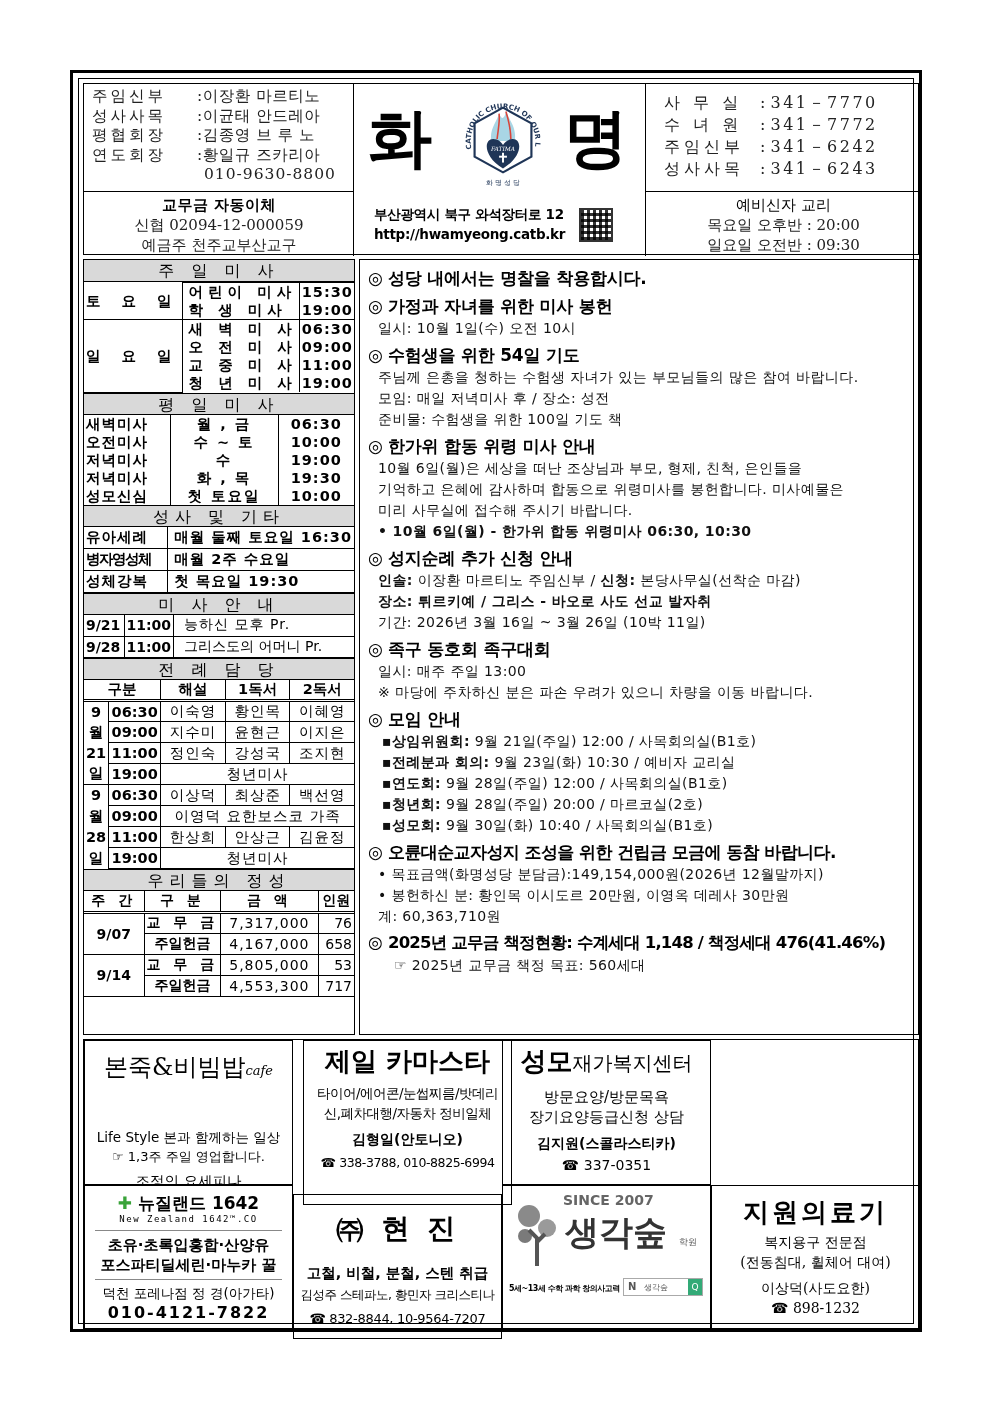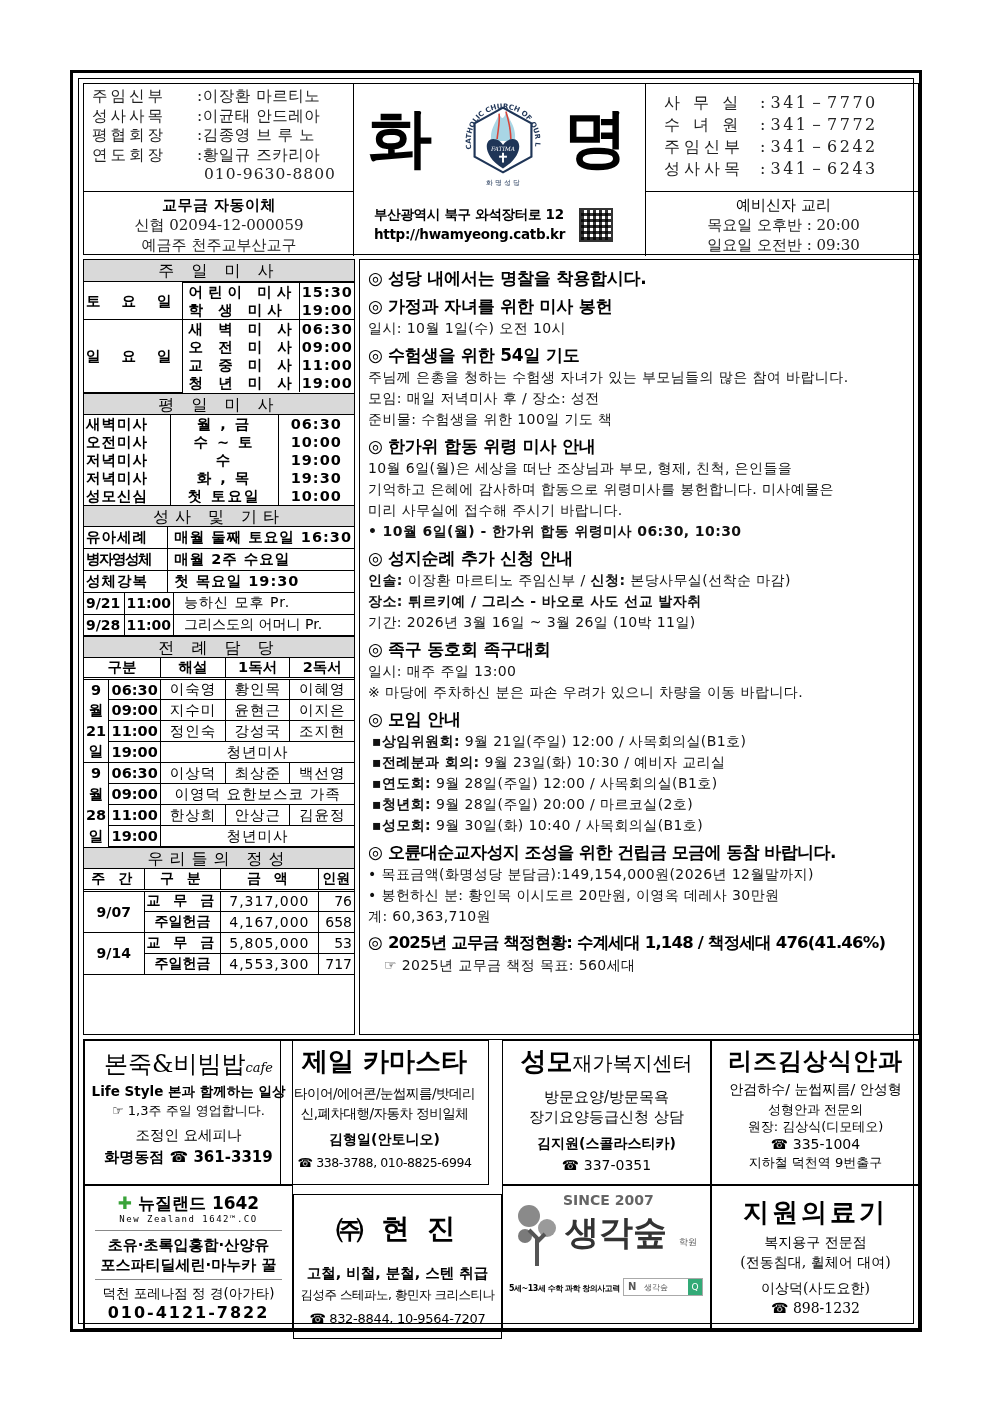--- a/index.html
+++ b/index.html
@@ -80,34 +80,34 @@
   .off .wk { width: 60px; font-weight: bold; }
   .off .cat { width: 75px; font-weight: bold; letter-spacing: 4px; }
   .off .amt { letter-spacing: 1px; }
   .off .cnt { width: 36px; text-align: right; }
 
   
   .rcol { position: absolute; left: 280px; top: 180px; width: 560px; height: 776px; border: 1px solid #000; padding: 6px 0 0 8px; }
   .n-h { font-size: 17px; font-weight: bold; line-height: 24px; margin-top: 4px; white-space: nowrap; letter-spacing: -0.2px; }
   .n-h:first-child { margin-top: 0; }
   .n-h .bul { display: inline-block; width: 20px; }
-  .n-p { font-size: 14px; line-height: 21px; color: #111; white-space: nowrap; letter-spacing: 0.4px; }
+  .n-p { font-size: 14px; line-height: 21px; color: #111; white-space: nowrap; letter-spacing: 0.4px; margin-left: 10px; }
   .n-p b { font-weight: bold; }
   .n-p.bold { font-weight: bold; }
   .n-p.ind { padding-left: 4px; }
   .n-p.ind2 { padding-left: 16px; }
 
   
   .ads { position: absolute; left: 4px; top: 960px; width: 836px; height: 290px; border: 1px solid #000; }
   .ad { position: absolute; border: 1px solid #000; text-align: center; overflow: hidden; }
   .ad .big { font-weight: bold; }
   .ad .ln { font-size: 14px; line-height: 20px; }
 
   .a1 { left: 0; top: 0; width: 209px; height: 145px; }
-  .a2 { left: 196px; top: 0; width: 209px; height: 145px; }
+  .a2 { left: 219px; top: 0; width: 209px; height: 165px; }
   .a3 { left: 418px; top: 0; width: 209px; height: 145px; }
   .a4 { left: 627px; top: 0; width: 209px; height: 145px; }
   .a5 { left: 0; top: 145px; width: 209px; height: 145px; }
   .a6 { left: 209px; top: 154px; width: 209px; height: 145px; }
   .a7 { left: 418px; top: 145px; width: 209px; height: 145px; }
   .a8 { left: 627px; top: 145px; width: 209px; height: 145px; }
 </style>
 </head>
 <body>
 
@@ -245,20 +245,21 @@
               <td class="k" style="letter-spacing:-1.5px">병자영성체</td>
               <td class="v">매월 2주 수요일</td>
             </tr>
       <tr>
               <td class="k">성체강복</td>
               <td class="v">첫 목요일 19:30</td>
             </tr>
     </tbody>
         </table>
 
+    <div class="sec-h" style="border-top:1px solid #000">미 사 안 내</div>
     <table class="grid guide">
       <tbody>
             <tr>
               <td class="dt">9/21</td>
               <td class="tm">11:00</td>
               <td class="pr">능하신  모후  Pr.</td>
             </tr>
       <tr>
               <td class="dt">9/28</td>
               <td class="tm">11:00</td>
@@ -401,47 +402,39 @@
     <div class="n-p">• 목표금액(화명성당 분담금):149,154,000원(2026년 12월말까지)</div>
     <div class="n-p">• 봉헌하신 분: 황인목 이시도르 20만원, 이영옥 데레사 30만원</div>
     <div class="n-p">계: 60,363,710원</div>
 
     <div class="n-h" style="letter-spacing:-0.8px; font-size:16.5px"><span class="bul">◎</span><span>2025년 교무금 책정현황: 수계세대 1,148 / 책정세대 476(41.46%)</span></div>
     <div class="n-p ind2">☞ 2025년 교무금 책정 목표: 560세대</div>
   </div>
 
   <div class="ads">
     <div class="ad a1">
-      <div style="margin-top:10px; font-family:'DejaVu Serif',serif; font-size:24px; line-height:26px;"><span>본죽&amp;비빔밥</span><i style="font-size:13px">cafe</i></div>
-      <div class="ln" style="font-size:13.5px; font-weight:700;">Life Style 본과 함께하는 일상</div>
+      <div style="margin-top:10px; font-family:'DejaVu Serif',serif; font-size:24px; line-height:32px;"><span>본죽&amp;비빔밥</span><i style="font-size:13px">cafe</i></div>
+      <div class="ln" style="font-size:13.5px; font-weight:400;margin-top:40px;">Life Style 본과 함께하는 일상</div>
       <div class="ln" style="font-size:13px;">☞ 1,3주 주일 영업합니다.</div>
       <div class="ln" style="margin-top:4px; font-size:14.5px;">조정인 요세피나</div>
       <div class="ln" style="margin-top:2px; font-weight:bold; font-size:15px;">화명동점 ☎ 361-3319</div>
     </div>
     <div class="ad a2">
       <div class="big" style="margin-top:2px; font-size:26px; line-height:36px;">제일 카마스타</div>
       <div class="ln" style="margin-top:4px; font-size:13.5px; letter-spacing:-0.5px;">타이어/에어콘/눈썹찌름/밧데리</div>
       <div class="ln" style="font-size:13.5px; letter-spacing:-0.5px;">신,폐차대행/자동차 정비일체</div>
       <div class="ln" style="margin-top:6px; font-weight:bold;">김형일(안토니오)</div>
       <div class="ln" style="margin-top:4px; font-size:12.5px; letter-spacing:-0.4px;">☎ 338-3788, 010-8825-6994</div>
     </div>
     <div class="ad a3">
       <div style="margin-top:2px; line-height:36px;"><span class="big" style="font-size:26px">성모</span><span style="font-size:20px; font-weight:500">재가복지센터</span></div>
       <div class="ln" style="margin-top:4px; font-size:15px;">방문요양/방문목욕</div>
       <div class="ln" style="font-size:15px;">장기요양등급신청 상담</div>
       <div class="ln" style="margin-top:6px; font-weight:bold;">김지원(스콜라스티카)</div>
       <div class="ln" style="margin-top:2px; font-size:14px;">☎ 337-0351</div>
-    </div>
-    <div class="ad a4">
-      <div class="big" style="margin-top:2px; font-size:24px; line-height:36px; letter-spacing:1px;">리즈김상식안과</div>
-      <div class="ln" style="font-size:14px;">안검하수/ 눈썹찌름/ 안성형</div>
-      <div class="ln" style="margin-top:2px; font-size:13px; line-height:17px;">성형안과 전문의</div>
-      <div class="ln" style="font-size:13px; line-height:17px;">원장: 김상식(디모테오)</div>
-      <div class="ln" style="font-size:14px; line-height:19px;">☎ 335-1004</div>
-      <div class="ln" style="font-size:13px; line-height:18px;">지하철 덕천역 9번출구</div>
     </div>
 
     <div class="ad a5">
       <div style="margin-top:6px; font-size:17px; font-weight:bold; line-height:22px;"><span style="color:#3aa33a">✚</span> <span>뉴질랜드 1642</span></div>
       <div style="font-family:'DejaVu Sans Mono',monospace; font-size:9px; letter-spacing:1.5px; padding-bottom:6px; border-bottom:1px solid #888; margin:0 10px;">New Zealand 1642™.CO</div>
       <div class="ln" style="margin-top:4px; font-weight:bold; font-size:15px;">초유·초록입홍합·산양유</div>
       <div class="ln" style="font-weight:bold; font-size:15px; padding-bottom:4px; border-bottom:1px solid #888; margin:0 10px;">포스파티딜세린·마누카 꿀</div>
       <div class="ln" style="margin-top:3px; font-size:13.5px; font-weight:500;">덕천 포레나점  정 경(아가타)</div>
       <div class="ln" style="font-weight:bold; font-size:16px; letter-spacing:2px;">010-4121-7822</div>
     </div>

